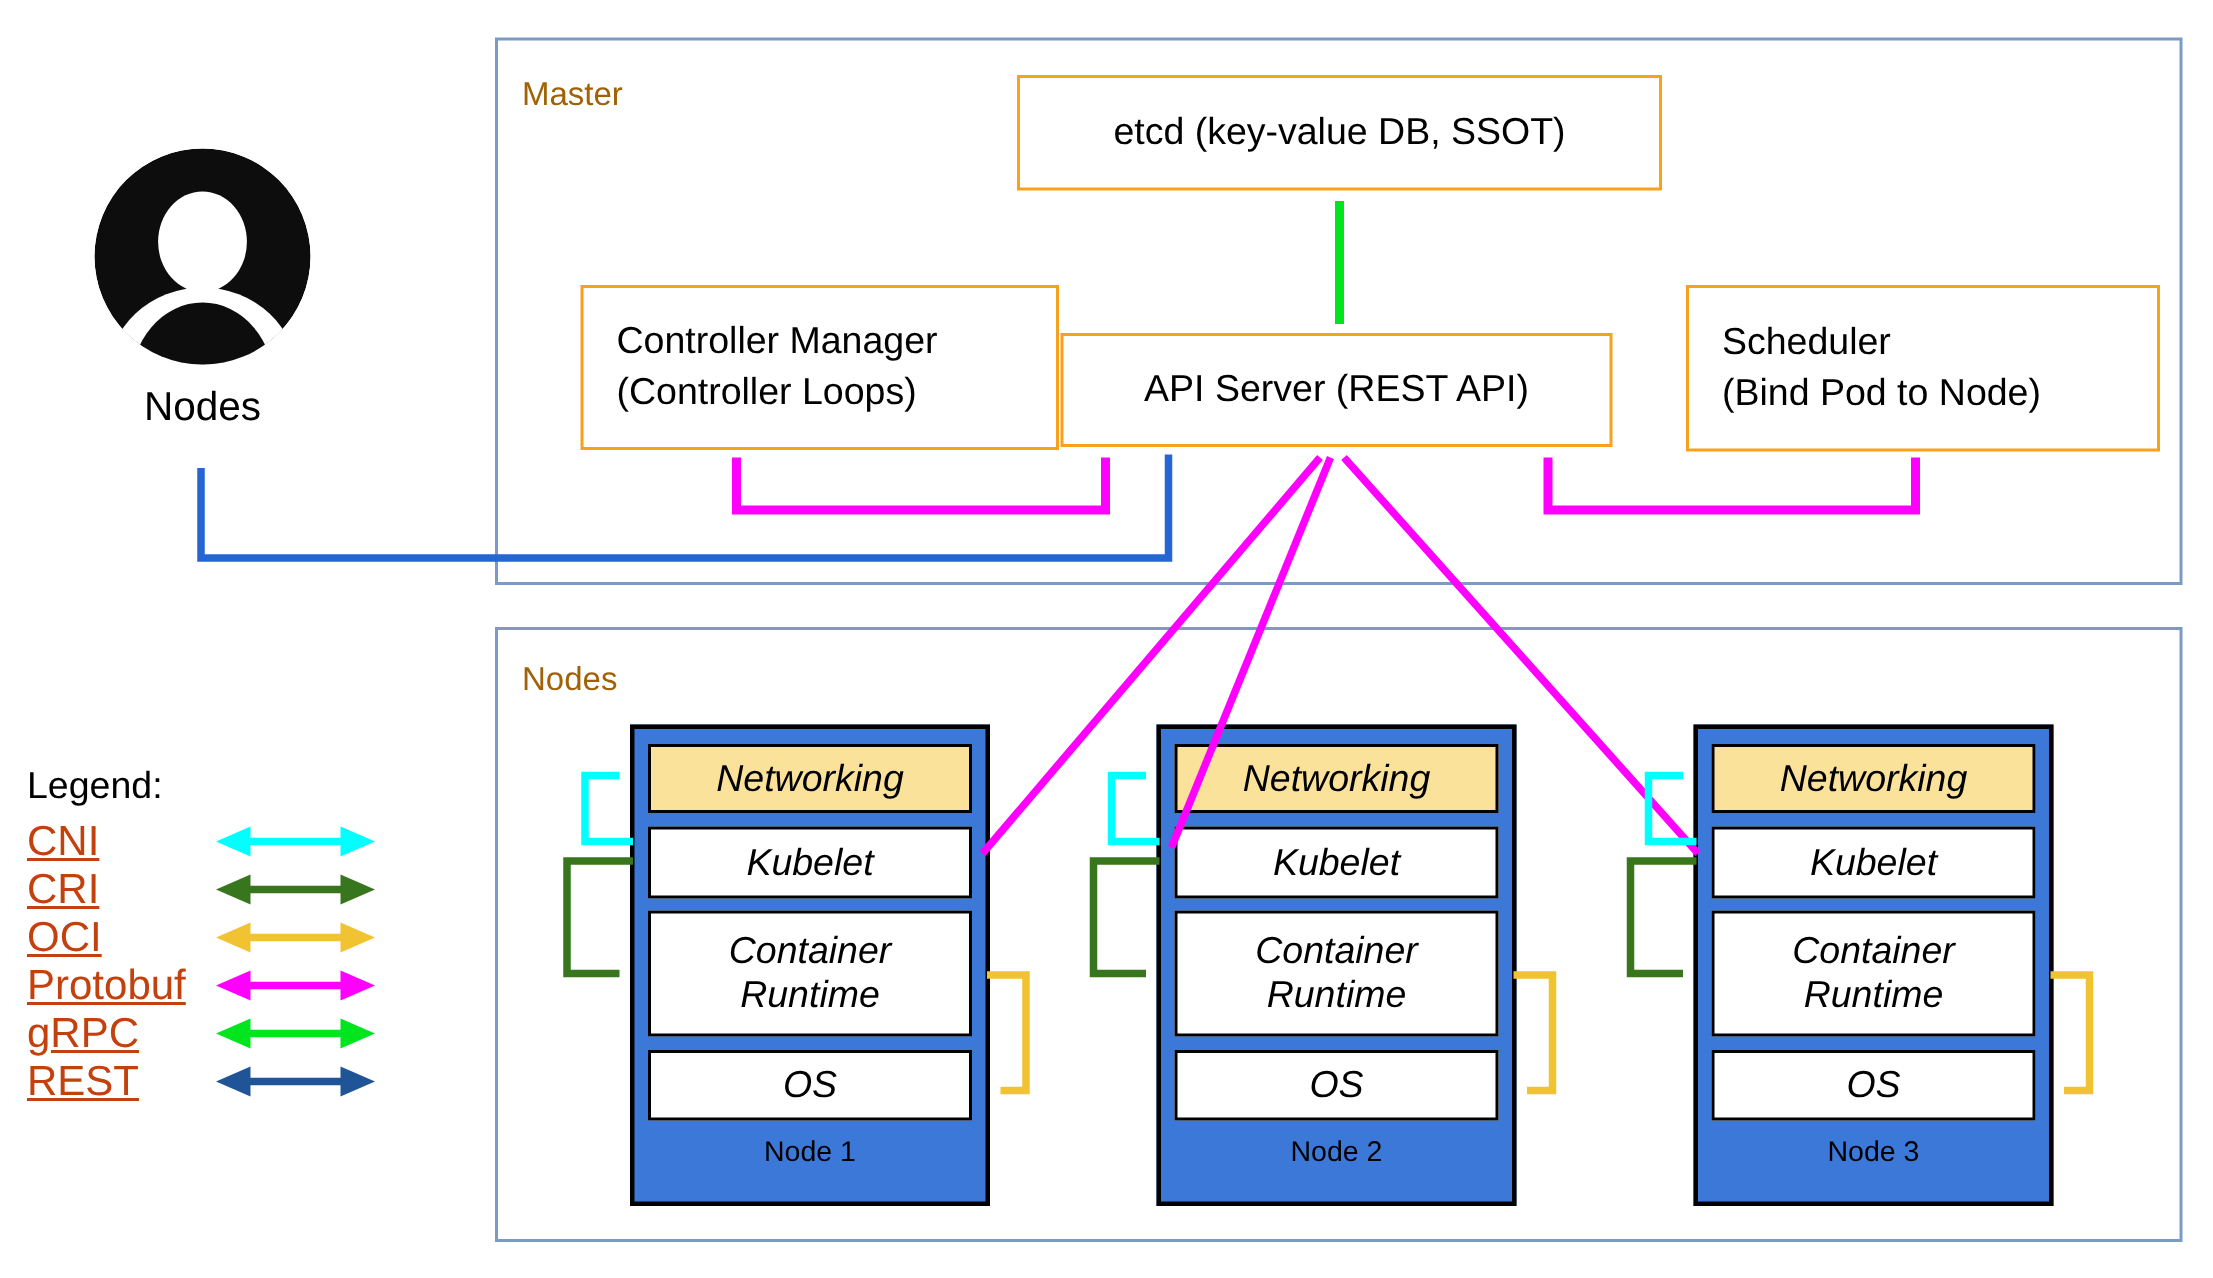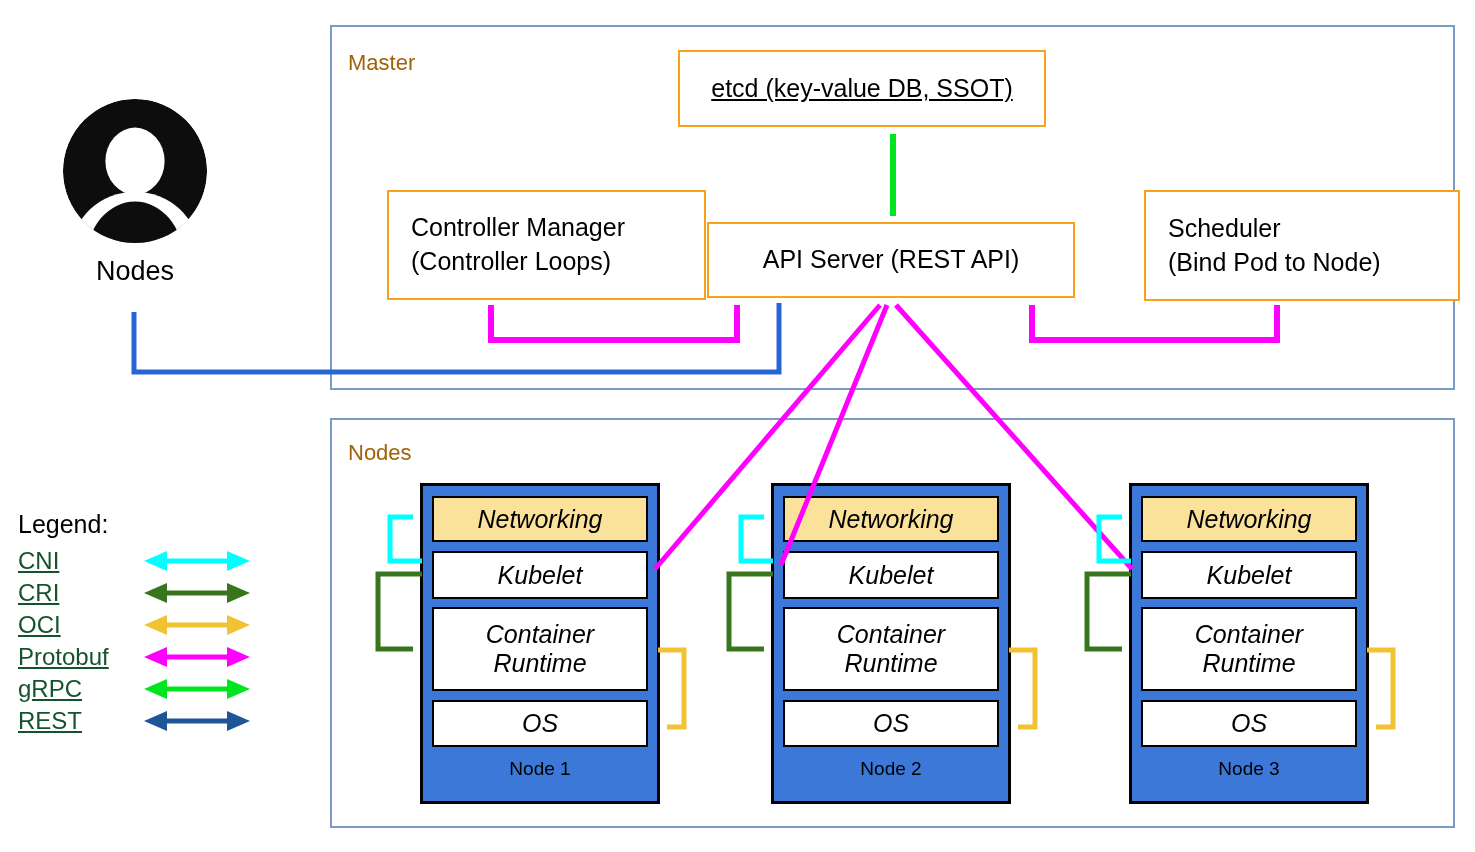--- a/index.html
+++ b/index.html
@@ -11,44 +11,44 @@
   .section{position:absolute;border:2px solid #7B9BC7;background:transparent;box-sizing:border-box;}
   .master-frame{left:330px;top:25px;width:1125px;height:365px;}
   .nodes-frame{left:330px;top:418px;width:1125px;height:410px;}
   .section-title{position:absolute;font-size:22px;color:#a16207;}
   .master-title{left:348px;top:50px;}
   .nodes-title{left:348px;top:440px;}
   
   .obox{position:absolute;border:2.5px solid #F8A11C;background:#fff;box-sizing:border-box;
         display:flex;flex-direction:column;justify-content:center;font-size:25px;line-height:1.35;}
   .obox.center{align-items:center;text-align:center;}
-  .etcd-box{left:678px;top:50px;width:368px;height:77px;text-decoration:underline;}
+  .etcd-box{left:678px;top:50px;width:430px;height:77px;}
   .cm-box{left:343px;top:190px;width:319px;height:110px;padding-left:22px;margin-left:44px;}
   .api-box{left:707px;top:222px;width:368px;height:76px;}
-  .sched-box{left:1124px;top:190px;width:316px;height:111px;padding-left:22px;margin-left:20px;}
+  .sched-box{left:1124px;top:190px;width:316px;height:111px;padding-left:22px;}
   
   .user-icon{position:absolute;left:61px;top:97px;width:148px;height:150px;}
   .user-label{position:absolute;left:61px;top:256px;width:148px;text-align:center;font-size:27px;}
   
   .node{position:absolute;top:483px;width:240px;height:321px;background:#3C78D8;
         border:3px solid #000;box-sizing:border-box;}
   .node-1{left:420px;} .node-2{left:771px;} .node-3{left:1129px;}
   .layer{position:absolute;left:9px;width:216px;border:2.5px solid #000;background:#fff;
          box-sizing:border-box;display:flex;align-items:center;justify-content:center;
          font-size:25px;text-align:center;line-height:1.15;font-style:italic;}
   .layer.networking{top:10px;height:46px;background:#FBE29B;}
   .layer.kubelet{top:65px;height:48px;}
   .layer.runtime{top:121px;height:84px;padding:0 42px;}
   .layer.os{top:214px;height:47px;}
   .node-name{position:absolute;left:0;right:0;top:272px;text-align:center;color:#000000;font-size:19px;}
   
   .legend{position:absolute;left:18px;top:510px;}
   .legend-title{font-size:25px;color:#000;margin-bottom:6px;}
   .legend-row{display:flex;align-items:center;height:32px;}
-  .legend-label{width:124px;font-size:24px;color:#14532d;text-decoration:underline;cursor:pointer;}
+  .legend-label{width:124px;font-size:28px;color:#c2410c;text-decoration:underline;cursor:pointer;}
   .legend-arrow{display:block;}
   
   .overlay{position:absolute;left:0;top:0;width:1475px;height:852px;pointer-events:none;}
   .overlay path{fill:none;}
 </style>
 </head>
 <body>
 
 <div class="stage">
 

